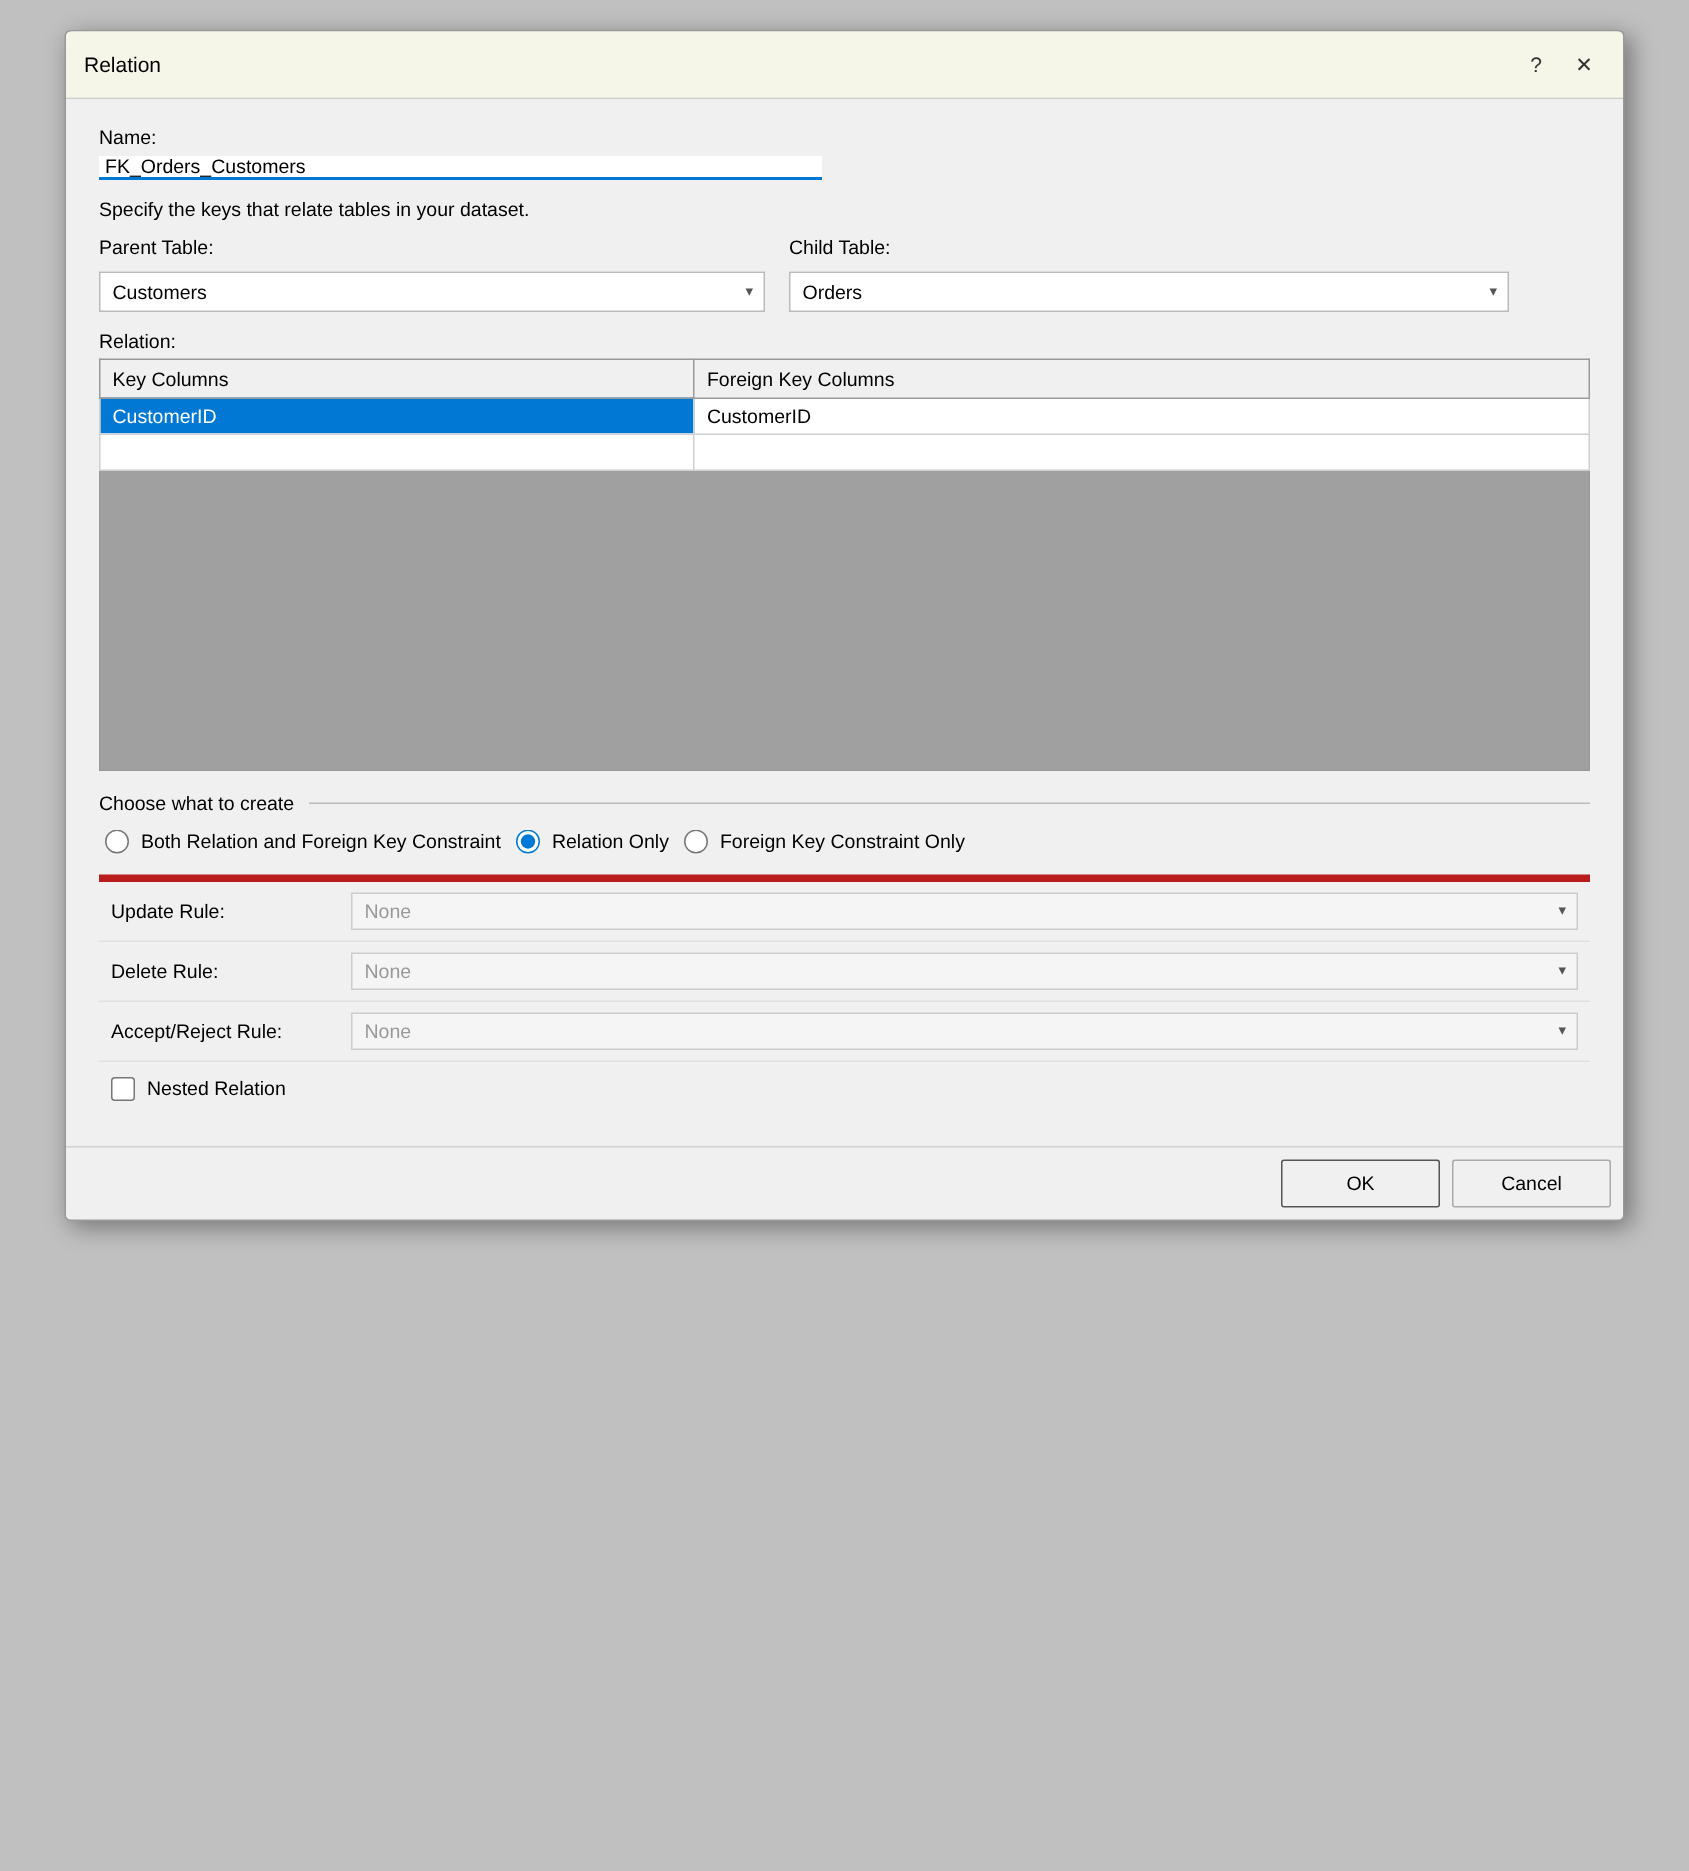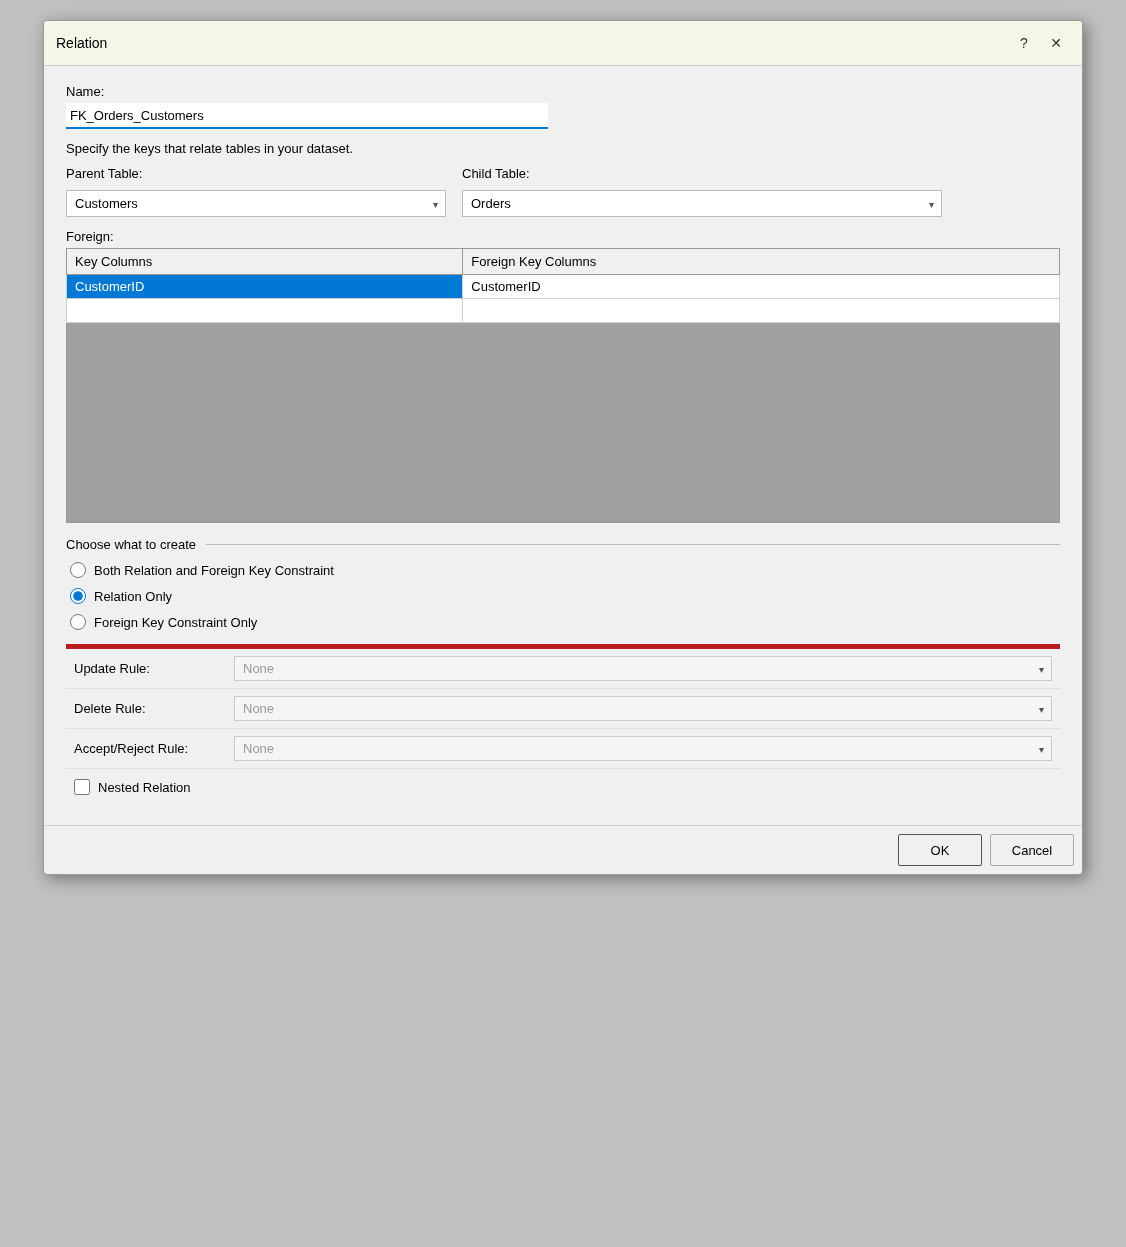--- a/index.html
+++ b/index.html
@@ -75,21 +75,21 @@
 
     .field-label {
       font-size: 13px;
       color: #000;
       margin-bottom: 4px;
       display: block;
     }
 
     .name-input {
       width: 482px;
-      height: 26px;
+      height: 16px;
       border: none;
       border-bottom: 2px solid #0078d4;
       background: #fff;
       padding: 2px 4px;
       font-size: 13px;
       color: #000;
       outline: none;
       margin-bottom: 12px;
     }
 
@@ -138,21 +138,21 @@
       position: absolute;
       right: 8px;
       top: 50%;
       transform: translateY(-50%);
       pointer-events: none;
       font-size: 10px;
       color: #555;
     }
 
     .parent-select-wrapper {
-      width: 380px;
+      width: 444px;
       text-decoration: underline;
     }
 
     .child-select-wrapper {
       width: 480px;
     }
 
     .columns-label {
       font-size: 13px;
       color: #000;
@@ -224,21 +224,21 @@
     }
 
     .divider-line {
       flex: 1;
       height: 1px;
       background: #bbb;
     }
 
     .radio-group {
       display: flex;
-      flex-direction: column;
+      flex-direction: row;
       gap: 10px;
       margin-bottom: 14px;
       padding-left: 4px;
     }
 
     .radio-item {
       display: flex;
       align-items: center;
       gap: 8px;
       cursor: pointer;
@@ -325,21 +325,21 @@
 
     .button-row {
       display: flex;
       justify-content: flex-end;
       gap: 8px;
       padding: 8px 8px 8px 8px;
       border-top: 1px solid #d0d0d0;
     }
 
     .dialog-btn {
-      width: 84px;
+      width: 106px;
       height: 32px;
       border: 1px solid #aaa;
       background: #f0f0f0;
       font-size: 13px;
       color: #000;
       cursor: pointer;
       border-radius: 2px;
     }
 
     .dialog-btn.primary {
@@ -387,21 +387,21 @@
         <div class="select-wrapper child-select-wrapper">
           <select>
             <option>Orders</option>
           </select>
           <span class="chevron">▾</span>
         </div>
       </div>
     </div>
 
     
-    <div class="columns-label">Foreign:</div>
+    <div class="columns-label">Relation:</div>
 
     
     <div class="columns-area">
       <table class="columns-table">
         <thead>
           <tr>
             <th>Key Columns</th>
             <th>Foreign Key Columns</th>
           </tr>
         </thead>

